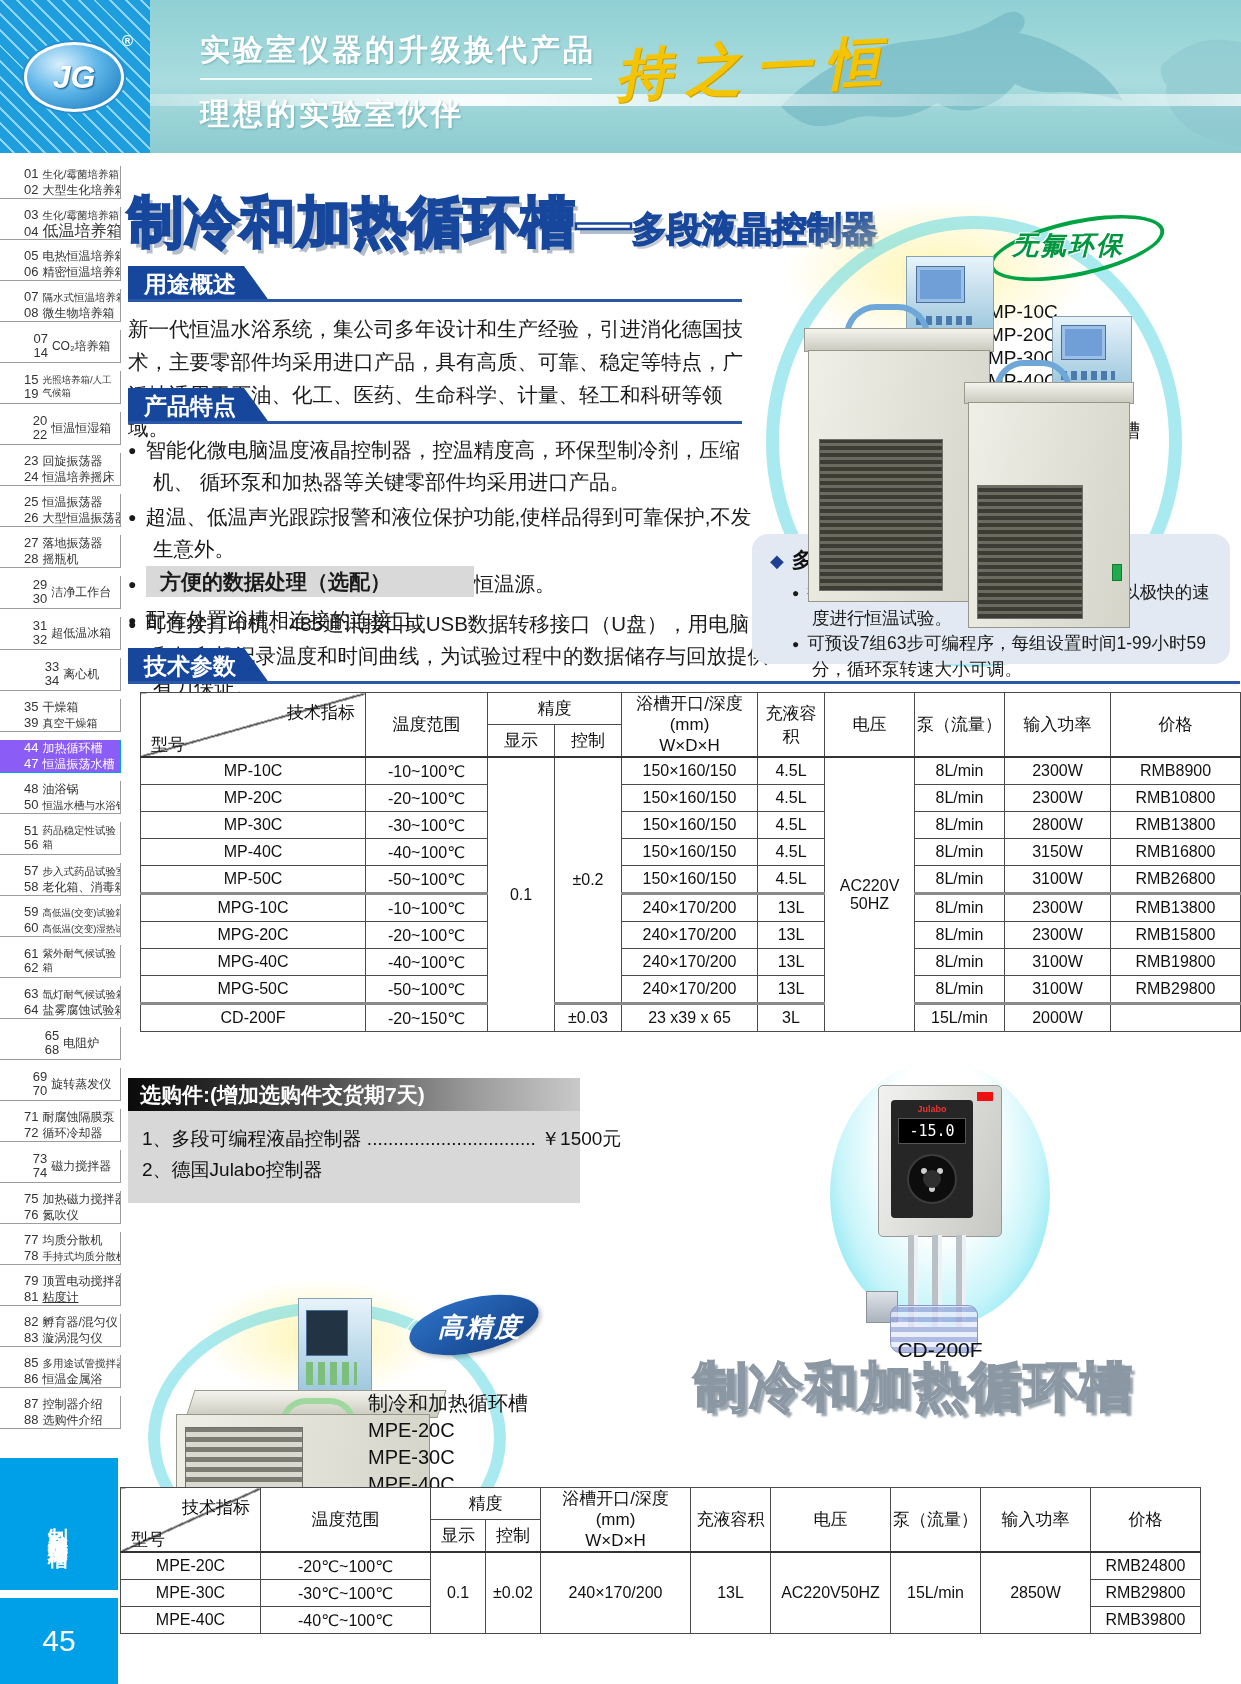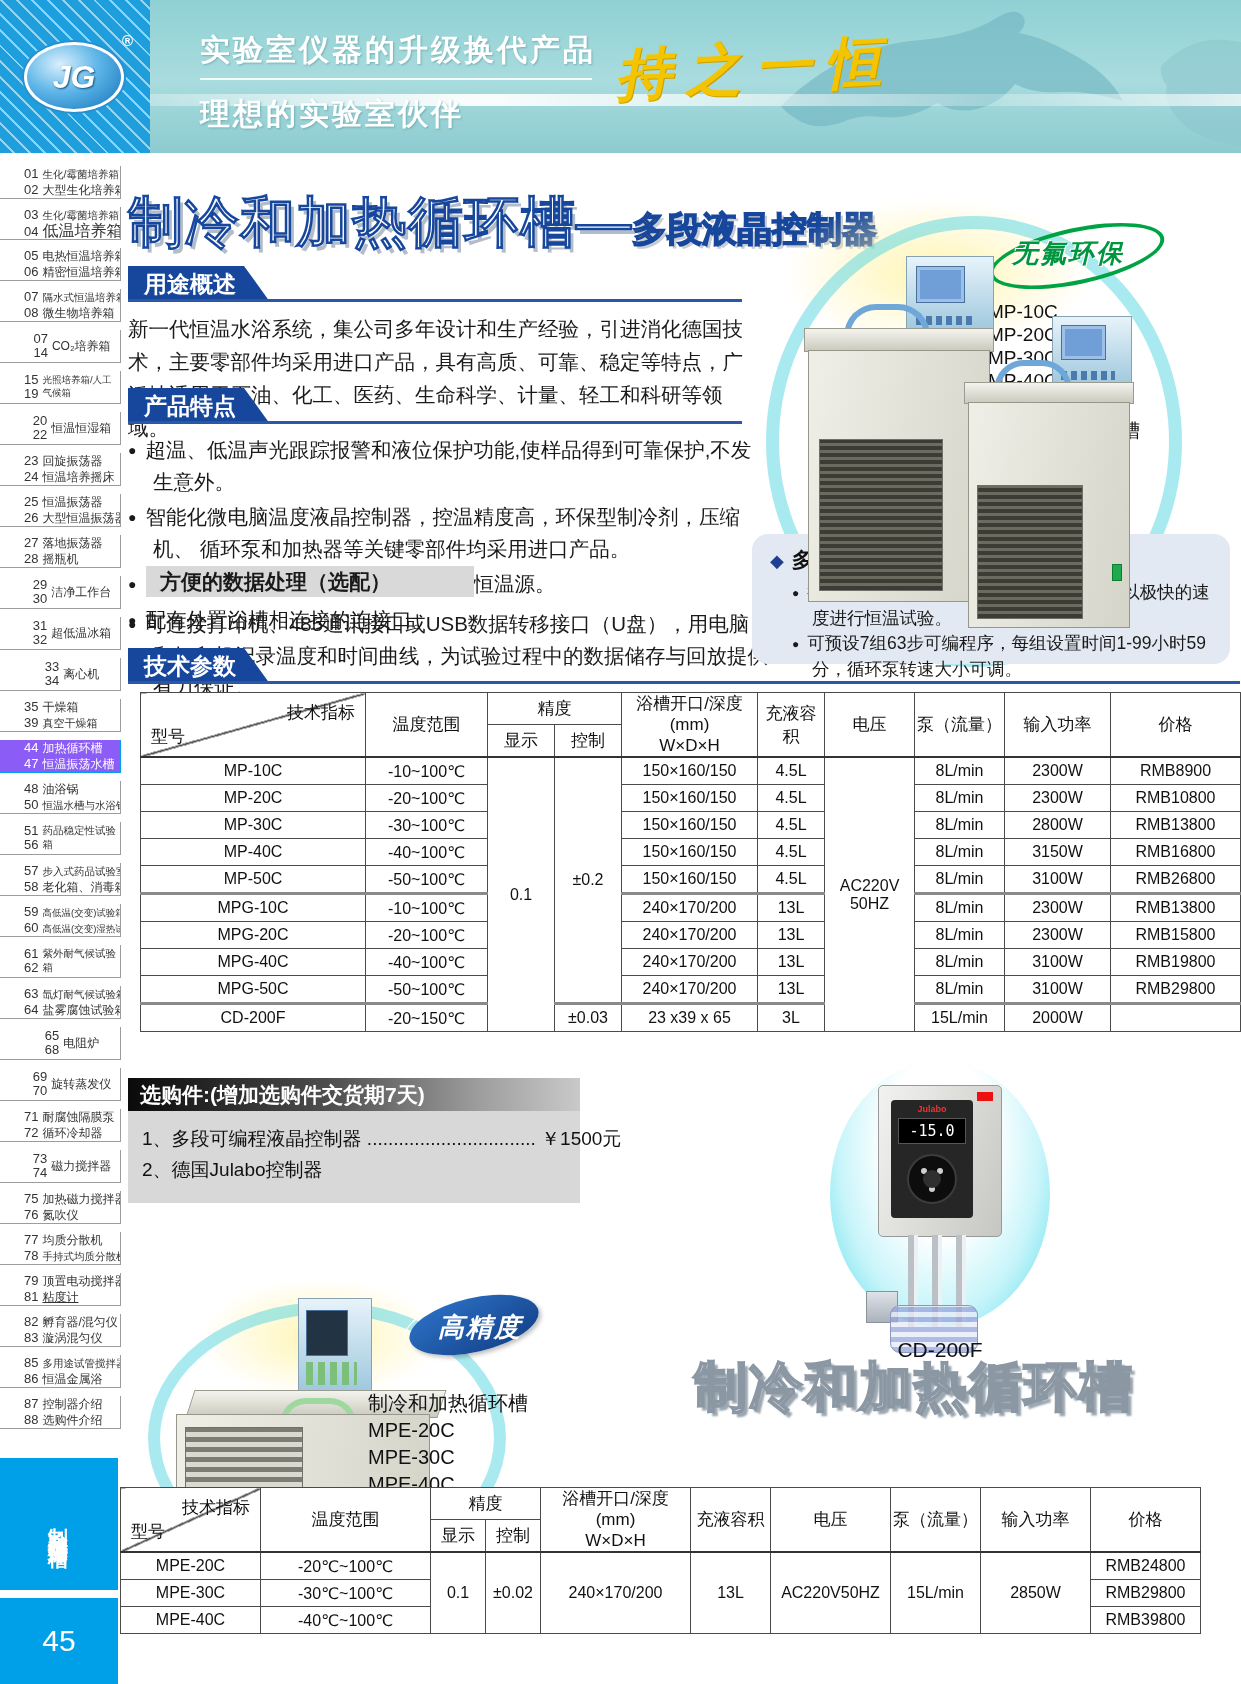--- a/index.html
+++ b/index.html
@@ -40,21 +40,21 @@
   .sb-item.stacked{flex-direction:row;align-items:center;padding-left:24px;gap:4px;}
   .sb-nums{display:flex;flex-direction:column;font-size:13px;line-height:14px;flex:none;}
   .blue-bar{position:absolute;left:0;top:1458px;width:118px;height:132px;background:#00a0e9;
     display:flex;align-items:center;justify-content:center;}
   .blue-bar .v-text{writing-mode:vertical-rl;color:#fff;font-weight:bold;font-size:20px;letter-spacing:3px;}
   .page-box{position:absolute;left:0;top:1598px;width:118px;height:86px;background:#00a0e9;
     display:flex;align-items:center;justify-content:center;color:#fff;font-size:30px;}
 
   
   .page-title{position:absolute;left:128px;top:186px;white-space:nowrap;}
-  .page-title .t-main{font-size:55px;font-weight:normal;color:#fff;letter-spacing:1px;
+  .page-title .t-main{font-size:55px;font-weight:bold;color:#fff;letter-spacing:1px;
     -webkit-text-stroke:2.5px #17479d;text-shadow:4px 5px 0 #b3bdc9;}
   .page-title .t-sub{font-size:35px;font-weight:bold;color:#f7b500;
     -webkit-text-stroke:1.5px #17479d;text-shadow:3px 3px 0 #c8cdd4;}
   .section-banner{position:absolute;height:36px;background:#17479d;color:#fff;font-size:23px;
     font-weight:bold;line-height:36px;padding:0 34px 0 16px;
     clip-path:polygon(0 0,calc(100% - 26px) 0,100% 100%,0 100%);}
   .banner-rule{position:absolute;height:3px;background:#2b57a7;}
 
   .body-text{position:absolute;font-size:20.5px;line-height:33px;color:#1a1a1a;}
   ul.dot-list{list-style:none;margin:0;padding:0;}
@@ -73,21 +73,21 @@
   .m-head{position:absolute;background:linear-gradient(#e7f3fa,#9fc8de);border:1px solid #87a2b2;}
   .m-screen{position:absolute;left:10%;top:12%;width:55%;height:48%;background:#6f9fd6;border:1px solid #4a709c;
     box-shadow:inset 0 0 0 3px #9cc0e8;}
   .m-btns{position:absolute;left:10%;bottom:8%;width:70%;height:12%;
     background:repeating-linear-gradient(90deg,#4a7aae 0 6px,transparent 6px 10px);}
   .m-lid{position:absolute;background:linear-gradient(#f4f4ee,#c9c9bd);border:1px solid #9a9a8e;}
   .m-handle{position:absolute;border:6px solid #6fa8d8;border-bottom:none;border-radius:60px 60px 0 0;}
   .m-body{position:absolute;background:linear-gradient(100deg,#efefe7,#d4d4c9);border:1px solid #96968a;}
   .m-grille{position:absolute;background:repeating-linear-gradient(0deg,#3c3c35 0 4px,#6b6b60 4px 7px);border:1px solid #70706a;}
   .m-power{position:absolute;width:8px;height:15px;background:#1faa4e;border:1px solid #0d7c34;}
-  .eco-badge{position:absolute;left:988px;top:222px;width:175px;height:62px;}
+  .eco-badge{position:absolute;left:988px;top:214px;width:175px;height:62px;}
   .eco-ring{position:absolute;left:0;top:6px;width:170px;height:48px;border:4px solid #00a344;border-radius:50%;transform:rotate(-12deg);}
   .eco-text{position:absolute;left:24px;top:14px;font-size:26px;font-weight:bold;font-style:italic;color:#00963f;
     text-shadow:1px 1px 0 #fff,-1px -1px 0 #fff;letter-spacing:2px;}
   .model-list{position:absolute;font-size:19px;line-height:23px;color:#111;white-space:pre-line;}
   .model-caption{position:absolute;font-size:19px;color:#111;white-space:nowrap;}
   .controller-note{position:absolute;left:752px;top:534px;width:478px;height:130px;background:#e2e9f2;
     border-radius:16px;box-sizing:border-box;padding:12px 18px 0 18px;}
   .cn-title{font-size:21px;font-weight:bold;color:#111;margin-bottom:6px;}
   .cn-title .diamond{color:#1f3f93;margin-right:8px;font-size:18px;}
   ul.cn-list{list-style:none;margin:0;padding:0 0 0 22px;}
@@ -100,21 +100,21 @@
     text-align:center;padding:0 2px;color:#111;overflow:hidden;}
   table.spec thead th{font-size:17px;height:30px;}
   table.spec thead tr:first-child th{border-bottom-color:#4a4a4a;}
   table.spec tbody td{height:26px;}
   table.spec tbody tr.thick td{border-top:3px solid #8a8a8a;}
   table.spec thead{border-bottom:2px solid #333;}
   td.price{font-weight:bold;font-size:16.5px;}
   th.diag{position:relative;padding:0;
     background:linear-gradient(to bottom right,#fff calc(50% - 1px),#555 calc(50% - 1px),#555 calc(50% + 1px),#fff calc(50% + 1px));}
   .diag-top{position:absolute;right:10px;top:8px;font-size:17px;}
-  .diag-bot{position:absolute;left:10px;bottom:8px;font-size:17px;}
+  .diag-bot{position:absolute;left:10px;bottom:0;font-size:17px;}
   .two-line{line-height:21px;}
 
   
   .options-banner{position:absolute;left:128px;top:1078px;width:452px;height:33px;
     background:linear-gradient(90deg,#0a0a0a 0%,#4f4f4f 45%,#9e9e9e 78%,#c9c9c9 100%);
     color:#fff;font-weight:bold;font-size:21px;line-height:33px;padding-left:12px;box-sizing:border-box;}
   .options-box{position:absolute;left:128px;top:1111px;width:452px;height:92px;background:#d8d8d8;
     box-sizing:border-box;padding:12px 14px;font-size:19px;line-height:31px;color:#111;}
   .opt-line{white-space:nowrap;}
 
@@ -466,22 +466,22 @@
     <span class="t-main">制冷和加热循环槽—</span><span class="t-sub">多段液晶控制器</span>
   </div>
 
   <div class="section-banner" style="left:128px;top:266px;">用途概述</div>
   <div class="banner-rule" style="left:128px;top:299px;width:614px;"></div>
   <div class="body-text" style="left:128px;top:312px;width:620px;">新一代恒温水浴系统，集公司多年设计和生产经验，引进消化德国技术，主要零部件均采用进口产品，具有高质、可靠、稳定等特点，广泛地适用于石油、化工、医药、生命科学、计量、轻工和科研等领域。</div>
 
   <div class="section-banner" style="left:128px;top:388px;">产品特点</div>
   <div class="banner-rule" style="left:128px;top:421px;width:614px;"></div>
   <ul class="dot-list" style="position:absolute;left:128px;top:434px;width:636px;">
+      <li>智能化微电脑温度液晶控制器，控温精度高，环保型制冷剂，压缩机、 循环泵和加热器等关键零部件均采用进口产品。</li>
       <li>超温、低温声光跟踪报警和液位保护功能,使样品得到可靠保护,不发生意外。</li>
-      <li>智能化微电脑温度液晶控制器，控温精度高，环保型制冷剂，压缩机、 循环泵和加热器等关键零部件均采用进口产品。</li>
       <li>配有强力压力吸入泵，为外设槽提供恒温源。</li>
       <li>配有外置浴槽相连接的连接口。</li>
     </ul>
   <div class="gray-head" style="left:146px;top:566px;width:300px;">方便的数据处理（选配）</div>
   <ul class="dot-list" style="position:absolute;left:128px;top:608px;width:640px;">
       <li>可连接打印机、485通讯接口或USB数据转移接口（U盘），用电脑和打印机记录温度和时间曲线，为试验过程中的数据储存与回放提供有力保证。</li>
     </ul>
 
   <div class="hero">
     <div class="hero-glow"></div>

